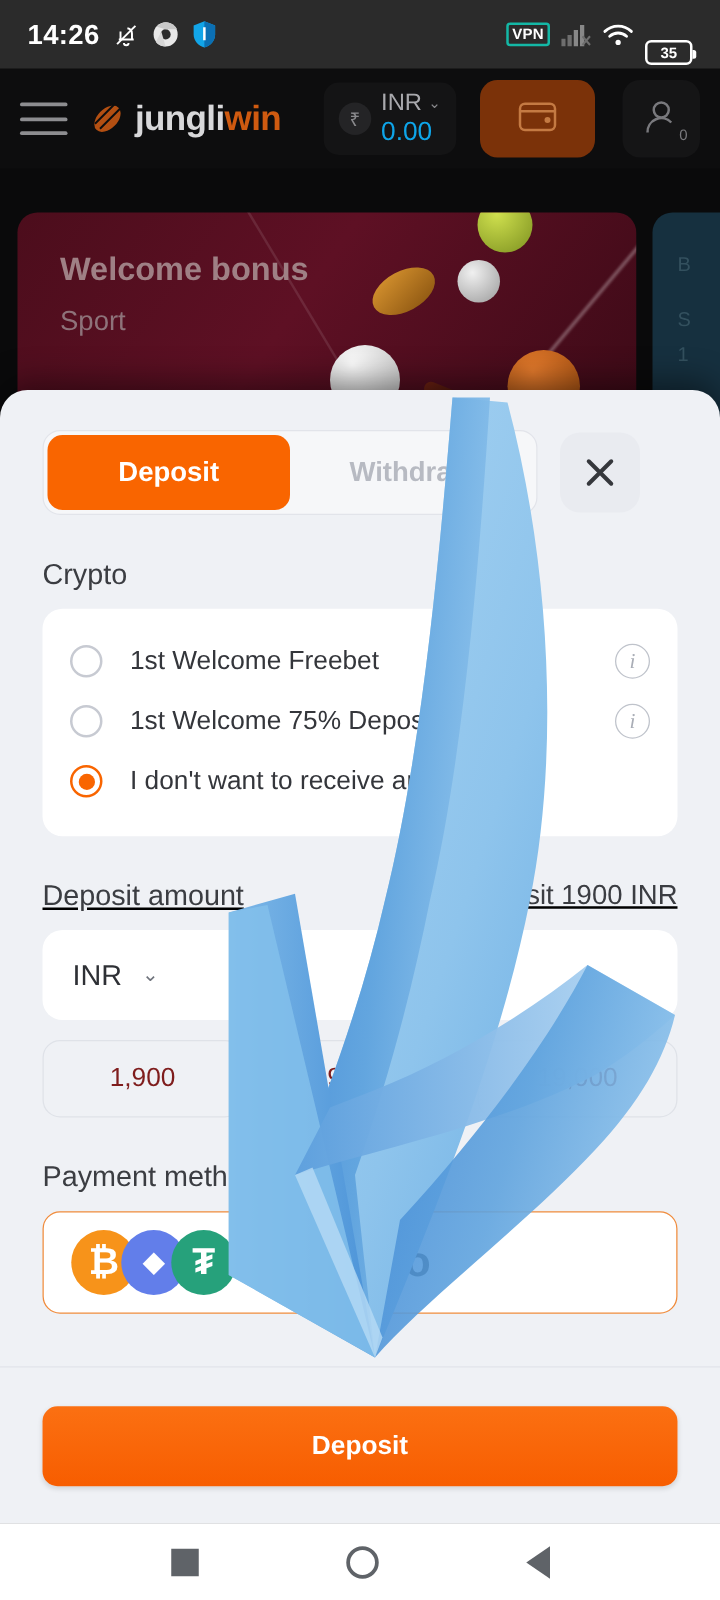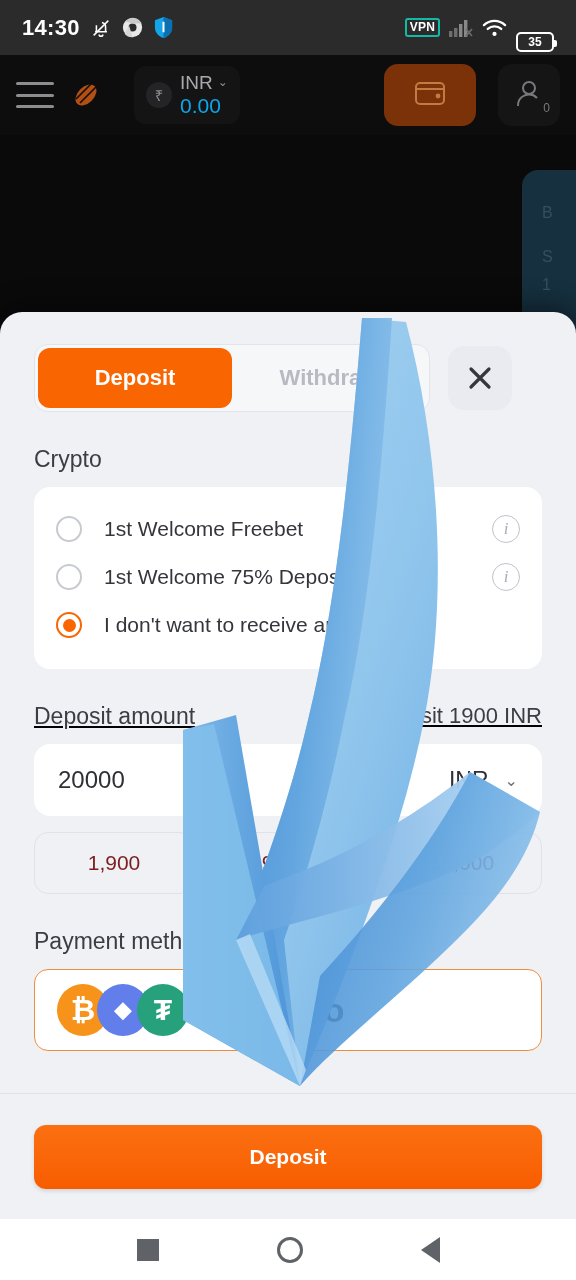--- a/index.html
+++ b/index.html
@@ -249,21 +249,21 @@
     border-right: 19px solid #5f6368;
   }
 </style>
 </head>
 <body>
 
 <div id="screen">
 
   <div id="statusbar">
     <div id="sb-left">
-      <span id="sb-time">14:30</span>
+      <span id="sb-time">14:26</span>
       <span class="sb-ico">
         <svg width="22" height="22" viewBox="0 0 24 24" fill="none" stroke="#fff" stroke-width="1.7">
           <path d="M17 16v-5a5 5 0 0 0-4-4.9M7 9v7M5.5 16h13M10 19a2 2 0 0 0 4 0"></path>
           <line x1="4" y1="20" x2="20" y2="4" stroke-width="1.7"></line>
         </svg>
       </span>
       <span class="sb-ico">
         <svg width="21" height="21" viewBox="0 0 24 24">
           <circle cx="12" cy="12" r="11" fill="#e8e8e8"></circle>
           <circle cx="12" cy="12" r="4.6" fill="#2b2b2b"></circle>
@@ -309,20 +309,21 @@
         <span></span>
         <span></span>
     </div>
     <div id="logo">
       <span id="logo-mark">
         <svg width="28" height="28" viewBox="0 0 28 28">
           <ellipse cx="14" cy="14" rx="12.5" ry="8" fill="#b34f12" transform="rotate(-45 14 14)"></ellipse>
           <path d="M4 18 L20 2 M8 22 L24 6" stroke="#0d0d0e" stroke-width="1.6"></path>
         </svg>
       </span>
+      <span id="logo-text"><span id="logo-a">jungli</span><span id="logo-b">win</span></span>
     </div>
     <div id="currency">
       <span id="cur-coin">₹</span>
       <span id="cur-stack">
         <span id="cur-row">
           <span id="cur-code">INR</span>
           <span id="cur-caret">⌄</span>
         </span>
         <span id="cur-balance">0.00</span>
       </span>
@@ -341,20 +342,32 @@
         <svg width="32" height="32" viewBox="0 0 32 32" fill="none" stroke="#79797d" stroke-width="2">
           <circle cx="16" cy="11" r="6"></circle>
           <path d="M5 29 A11 11 0 0 1 24 21"></path>
         </svg>
       </span>
       <span id="profile-count">0</span>
     </div>
   </div>
 
   <div id="banner-area">
+    <div id="banner-main">
+      <div id="streak2"></div>
+      <div id="streak"></div>
+      <div class="ball" style="width:44px;height:44px;left:368px;top:-12px;background:radial-gradient(circle at 35% 30%, #cfe04e, #7d9120);"></div>
+      <div class="ball" style="width:34px;height:34px;left:352px;top:38px;background:radial-gradient(circle at 35% 30%, #f0f0f0, #9b9b9b);"></div>
+      <div class="ball" style="width:54px;height:32px;left:282px;top:47px;border-radius:50%/50%;background:linear-gradient(160deg,#d99530,#8a5410);transform:rotate(-28deg);"></div>
+      <div class="ball" style="width:56px;height:56px;left:250px;top:106px;background:radial-gradient(circle at 32% 28%, #ffffff, #b9b9b9);"></div>
+      <div class="ball" style="width:58px;height:58px;left:392px;top:110px;background:radial-gradient(circle at 35% 30%, #e77c2d, #9b4a0d);"></div>
+      <div class="ball" style="width:46px;height:11px;left:324px;top:142px;border-radius:6px;background:linear-gradient(90deg,#6d2112,#3b1209);transform:rotate(22deg);"></div>
+      <div class="b-title">Welcome bonus</div>
+      <div class="b-sub">Sport</div>
+    </div>
     <div id="banner-next">
       <span class="nx" style="top:34px;">B</span>
       <span class="nx" style="top:78px;">S</span>
       <span class="nx" style="top:106px;">1</span>
     </div>
   </div>
 
   <div id="sheet">
     <div id="sheet-body">
 
@@ -388,21 +401,20 @@
           <span class="bonus-label">I don't want to receive any bonus</span>
         </div>
       </div>
 
       <div class="sect-row">
         <span class="sect-title" style="margin:0;">Deposit amount</span>
         <span class="sect-note">Min deposit 1900 INR</span>
       </div>
 
       <div id="amount-box">
-        <span id="amount-val">20000</span>
         <span id="amount-cur">INR</span>
         <span id="amount-caret">⌄</span>
       </div>
 
       <div id="chips">
         <div class="chip">1,900</div>
         <div class="chip">9,500</div>
         <div class="chip">19,000</div>
       </div>
 

